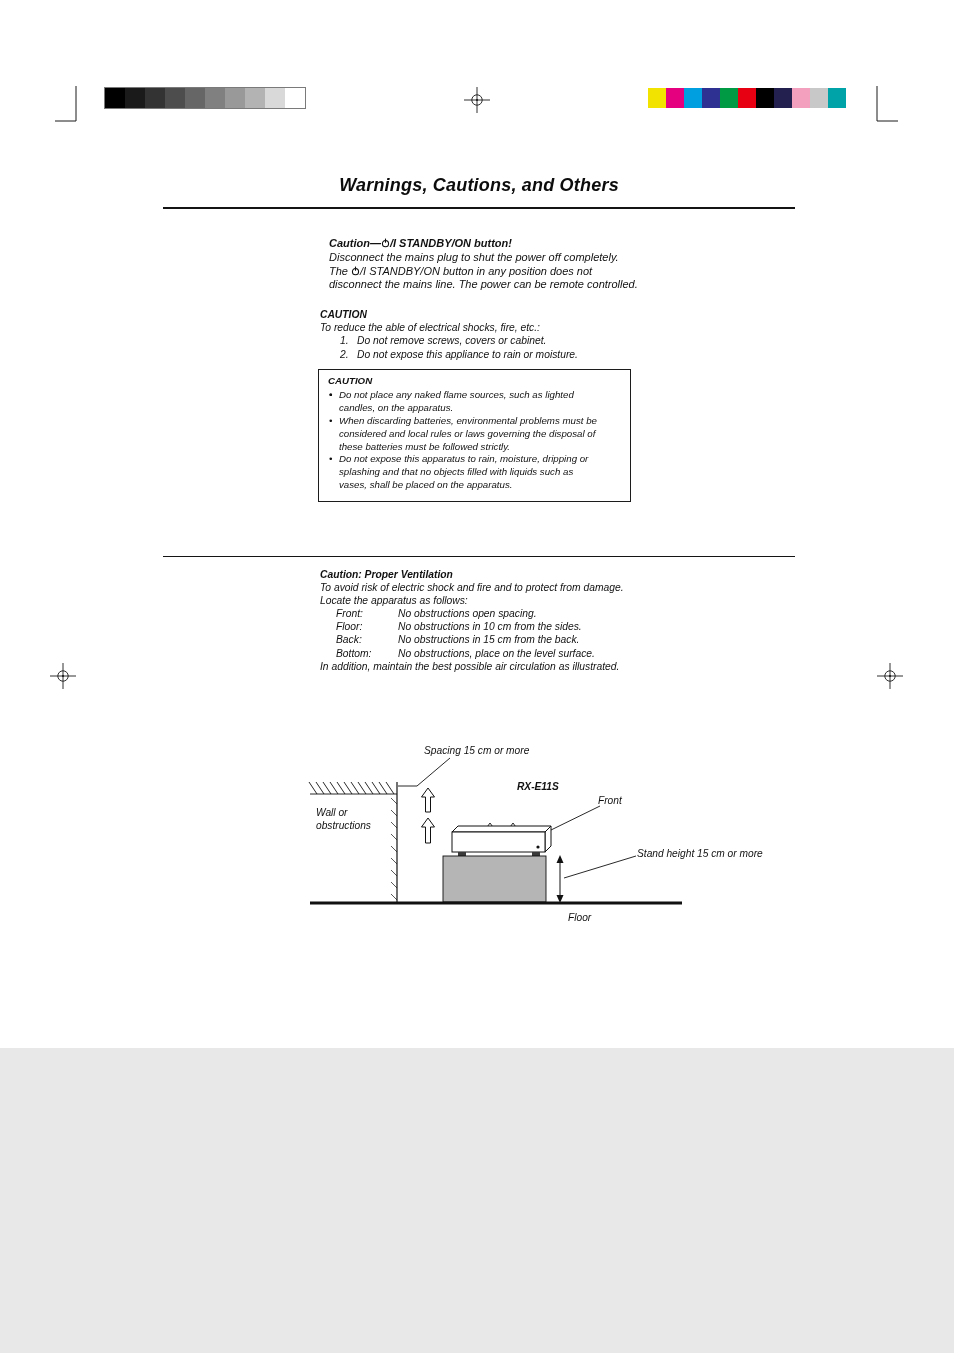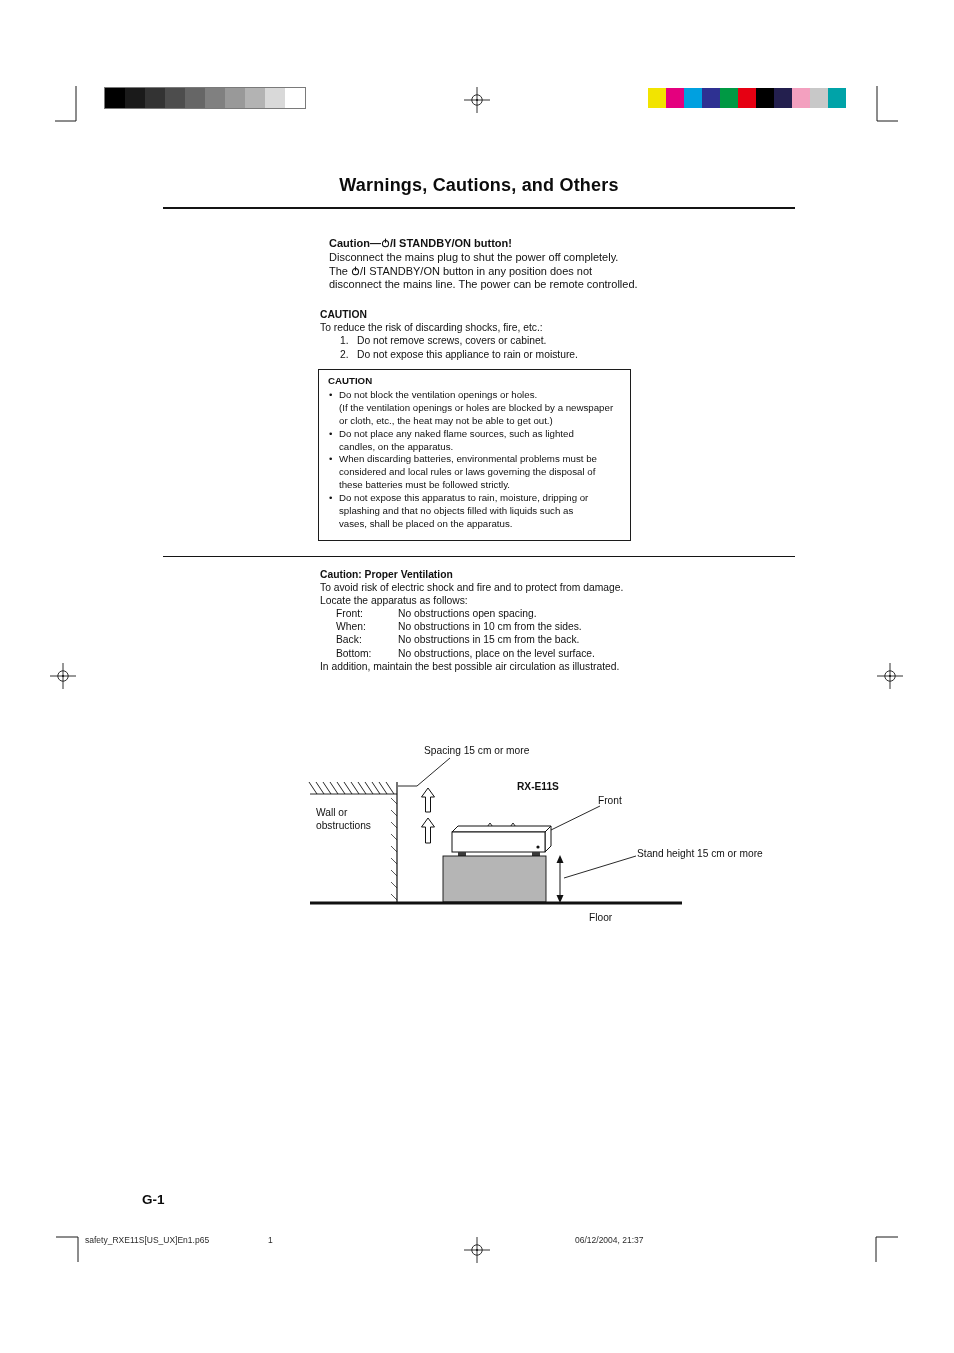--- a/index.html
+++ b/index.html
@@ -1,17 +1,17 @@
 <!DOCTYPE html>
 <html><head>
 <meta charset="utf-8">
 <style>
   html,body{margin:0;padding:0;background:#e8e8e8;}
-  .page{position:relative;width:954px;height:1353px;margin:0 auto;background:#ffffff;
-        font-family:"Liberation Sans",sans-serif;color:#111;overflow:hidden;}
+  .page{position:relative;width:954px;height:1048px;margin:0 auto;background:#ffffff;
+        font-family:"Liberation Sans",sans-serif;color:#111;overflow:hidden;font-style:italic;}
   .title{position:absolute;left:163px;top:175px;width:632px;margin:0;text-align:center;
          font-size:18px;font-weight:bold;letter-spacing:.2px;color:#0c0c0c;}
   .rule{position:absolute;left:163px;width:632px;background:#141414;}
   .rule1{top:207px;height:1.7px;}
   .rule2{top:556px;height:1.2px;}
   .sec p{margin:0;}
   .bold{font-weight:bold;}
   .standby{position:absolute;left:329px;top:237px;width:312px;font-size:11px;line-height:13.4px;}
   .standby .head{margin-bottom:1px;}
   .caution1{position:absolute;left:320px;top:308px;width:330px;font-size:10.3px;line-height:13.2px;}
@@ -115,48 +115,46 @@
             <line x1="5" y1="0.6" x2="5" y2="5.2" stroke="#111" stroke-width="1.2"></line>
           </svg></span><span>/I STANDBY/ON button!</span></p>
     <p><span>Disconnect the mains plug to shut the power off completely.</span><br><span>The </span><span class="standby-icon"><svg viewBox="0 0 10 11">
             <circle cx="5" cy="6.2" r="3.4" fill="none" stroke="#111" stroke-width="1.2"></circle>
             <line x1="5" y1="0.6" x2="5" y2="5.2" stroke="#111" stroke-width="1.2"></line>
           </svg></span><span>/I STANDBY/ON button in any position does not disconnect the mains line. The power can be remote controlled.</span></p>
   </div>
 
   <div class="sec caution1">
     <p class="bold">CAUTION</p>
-    <p>To reduce the risk of discarding shocks, fire, etc.:</p>
+    <p>To reduce the able of electrical shocks, fire, etc.:</p>
     <div class="numrow"><span class="num">1.</span><span>Do not remove screws, covers or cabinet.</span></div>
     <div class="numrow"><span class="num">2.</span><span>Do not expose this appliance to rain or moisture.</span></div>
   </div>
 
   <div class="cbox">
     <p class="bold">CAUTION</p>
-    <div class="brow"><span class="bul">•</span><span class="btext">Do not block the ventilation openings or holes.
-(If the ventilation openings or holes are blocked by a newspaper
-or cloth, etc., the heat may not be able to get out.)</span></div>
+    <div class="brow"><span class="bul">•</span></div>
     <div class="brow"><span class="bul">•</span><span class="btext">Do not place any naked flame sources, such as lighted
 candles, on the apparatus.</span></div>
     <div class="brow"><span class="bul">•</span><span class="btext">When discarding batteries, environmental problems must be
 considered and local rules or laws governing the disposal of
 these batteries must be followed strictly.</span></div>
     <div class="brow"><span class="bul">•</span><span class="btext">Do not expose this apparatus to rain, moisture, dripping or
 splashing and that no objects filled with liquids such as
 vases, shall be placed on the apparatus.</span></div>
   </div>
 
   <div class="rule rule2"></div>
 
   <div class="sec vent">
     <p class="bold">Caution: Proper Ventilation</p>
     <p>To avoid risk of electric shock and fire and to protect from damage.</p>
     <p>Locate the apparatus as follows:</p>
     <div><span class="vlabel">Front:</span><span>No obstructions open spacing.</span></div>
-    <div><span class="vlabel">When:</span><span>No obstructions in 10 cm from the sides.</span></div>
+    <div><span class="vlabel">Floor:</span><span>No obstructions in 10 cm from the sides.</span></div>
     <div><span class="vlabel">Back:</span><span>No obstructions in 15 cm from the back.</span></div>
     <div><span class="vlabel">Bottom:</span><span>No obstructions, place on the level surface.</span></div>
     <p>In addition, maintain the best possible air circulation as illustrated.</p>
   </div>
 
   <svg class="diagram-svg" width="390" height="185" viewBox="0 0 390 185">
 
     <g stroke="#111" stroke-width="0.9">
       <path fill="none" d="M5,54 H92"></path>
       <path fill="none" d="M12,54 l-8,-12 M19,54 l-8,-12 M26,54 l-8,-12 M33,54 l-8,-12 M40,54 l-8,-12 M47,54 l-8,-12 M54,54 l-8,-12 M61,54 l-8,-12 M68,54 l-8,-12 M75,54 l-8,-12 M82,54 l-8,-12 M89,54 l-8,-12"></path>
@@ -201,21 +199,21 @@
 
     <line x1="5" y1="163" x2="377" y2="163" stroke="#111" stroke-width="3"></line>
   </svg>
 
   <span class="lab" style="left:424px;top:745px;">Spacing 15 cm or more</span>
   <span class="lab bold" style="left:517px;top:781px;">RX-E11S</span>
   <span class="lab" style="left:598px;top:795px;">Front</span>
   <span class="lab pre" style="left:316px;top:807px;">Wall or
 obstructions</span>
   <span class="lab" style="left:637px;top:848px;text-align:right;">Stand height 15 cm or more</span>
-  <span class="lab" style="left:589px;top:912px;">Floor</span>
+  <span class="lab" style="left:568px;top:912px;">Floor</span>
 
   <p class="pageno">G-1</p>
 
   <span class="pfoot f-left">safety_RXE11S[US_UX]En1.p65</span>
   <span class="pfoot f-center">1</span>
   <span class="pfoot f-right">06/12/2004, 21:37</span>
 
 </div>
 
 </body></html>

